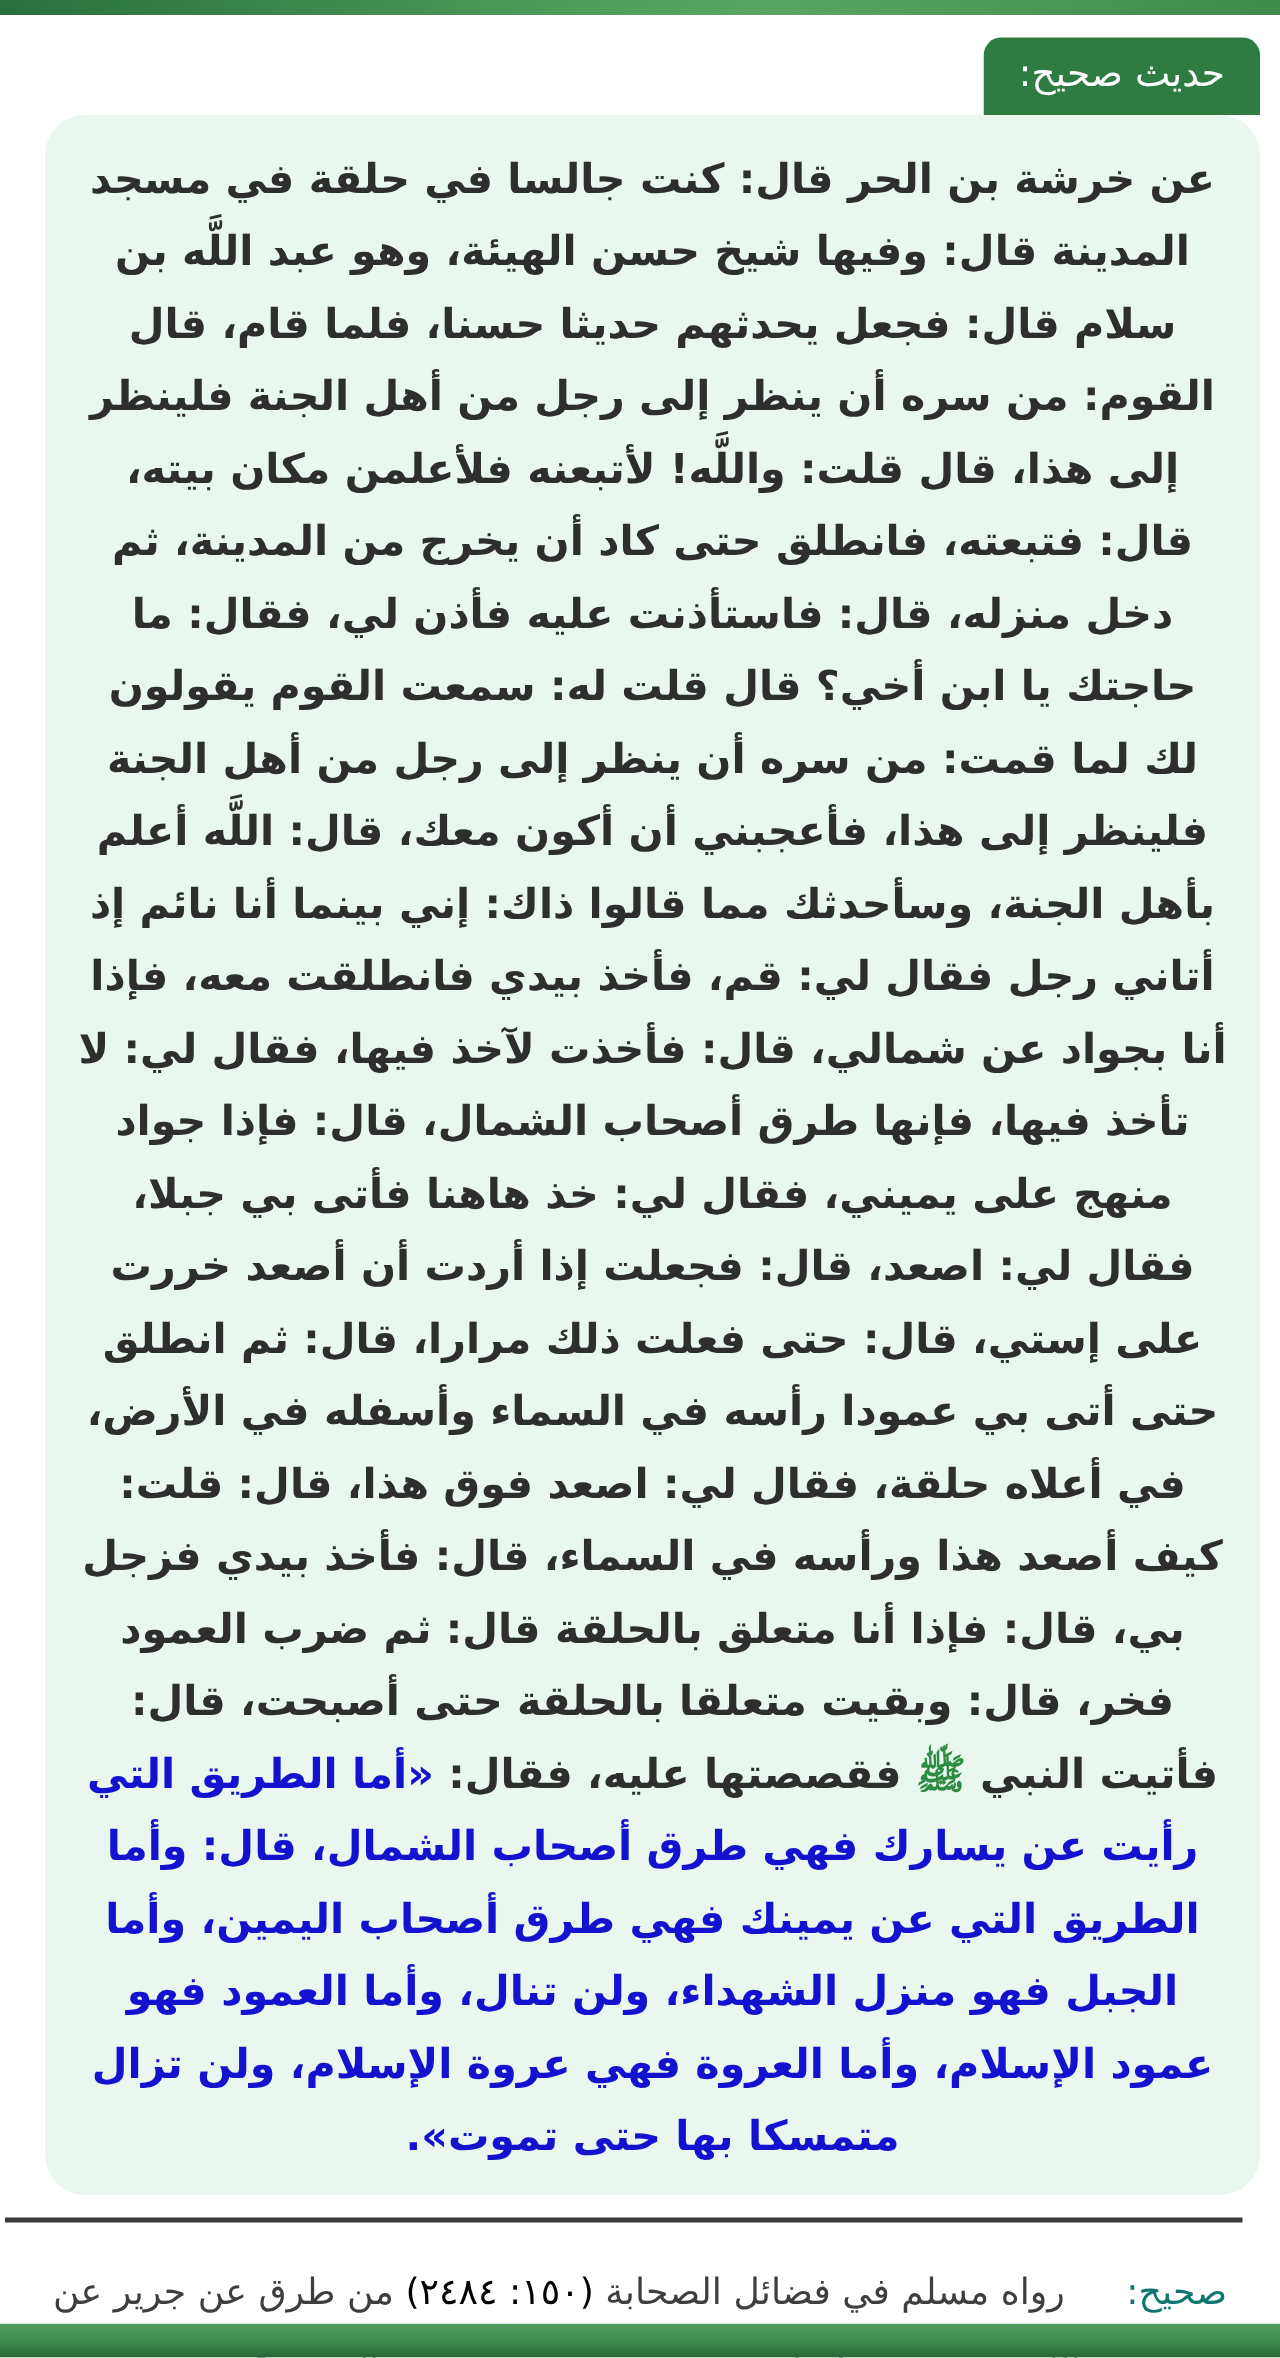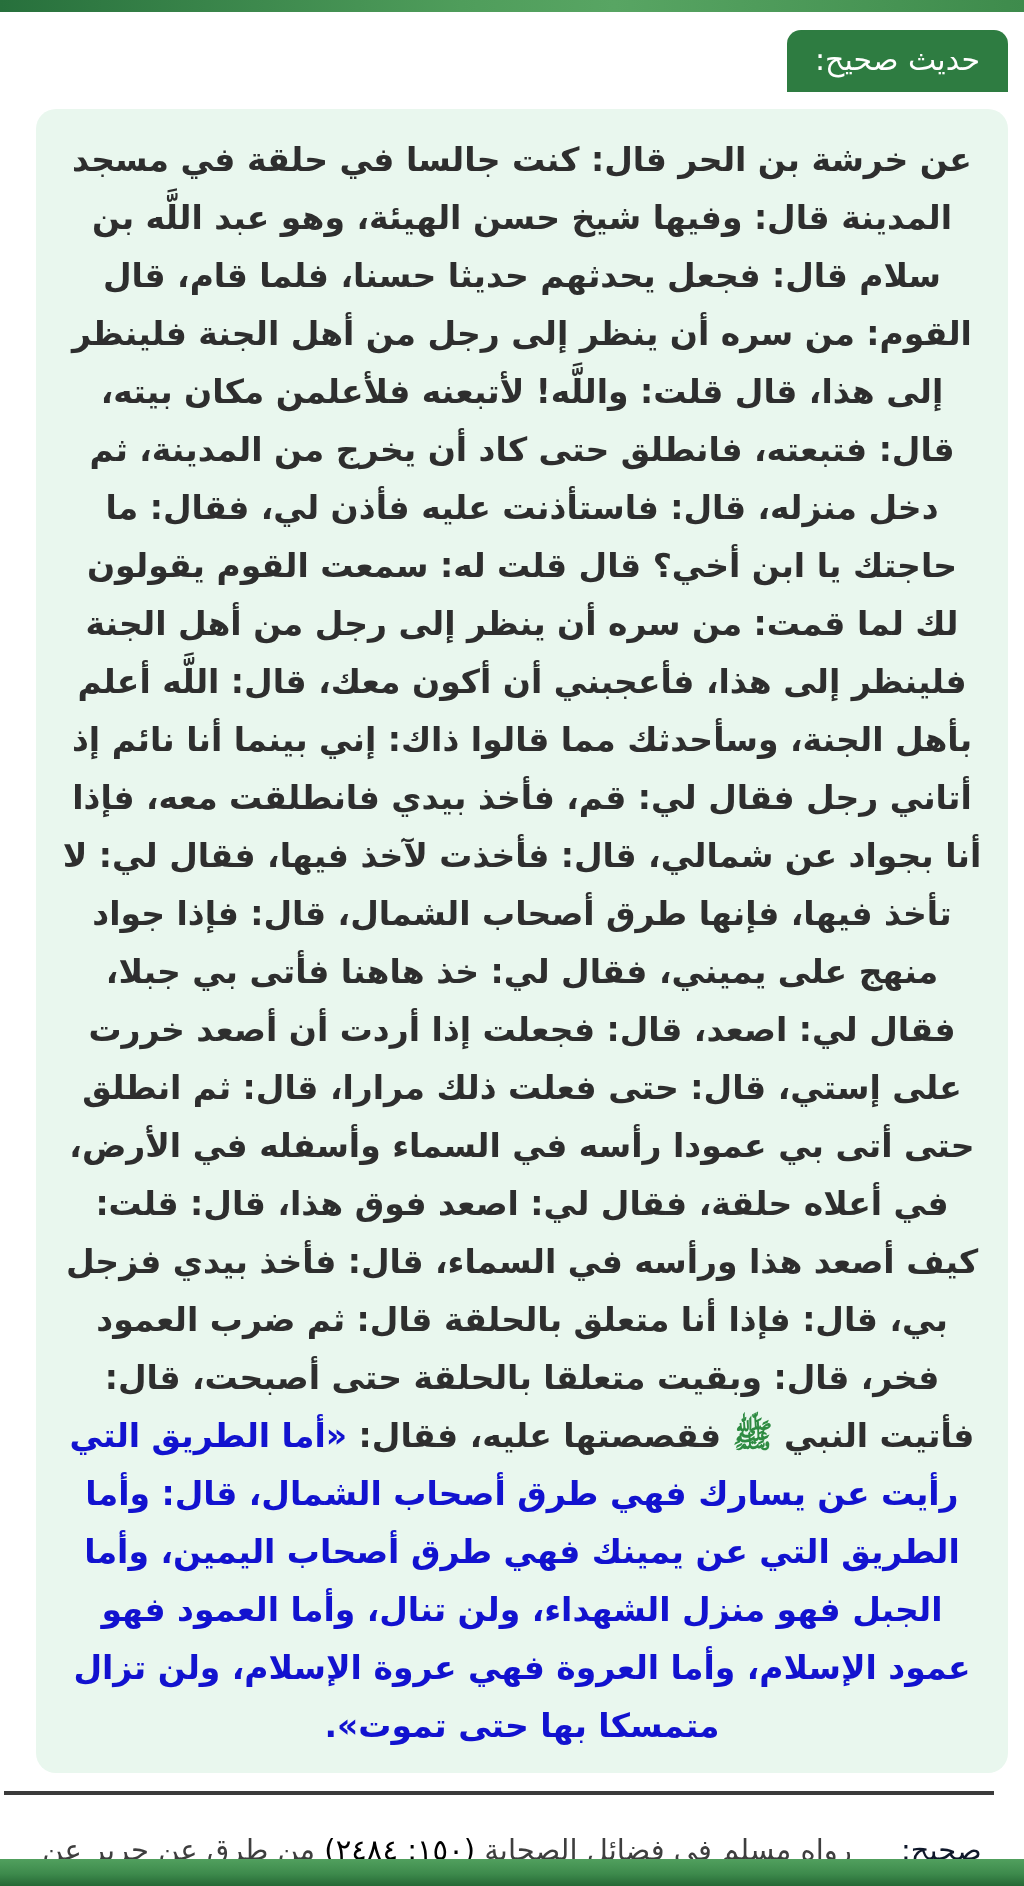--- a/index.html
+++ b/index.html
@@ -15,32 +15,32 @@
     overflow: hidden;
     direction: rtl;
   }
   .topbar {
     height: 12px;
     width: 100%;
     background: linear-gradient(90deg, #27703c 0%, #4f9d5b 45%, #58a563 60%, #3e8b4c 100%);
   }
   .badge {
     width: fit-content;
-    margin: 18px 16px 17px auto;
+    margin: 18px 16px 0 auto;
     background: #2e7c41;
     color: #ffffff;
     font-size: 30px;
     line-height: 1;
     padding: 15px 28px 17px 28px;
     border-radius: 14px 14px 0 0;
   }
   .hadith-box {
     margin: 0 16px 0 36px;
     background: #e9f7ee;
-    border-radius: 20px;
+    border-radius: 32px;
     padding: 22px 26px 18px 26px;
     min-height: 1440px;
     box-sizing: border-box;
     text-align: center;
   }
   .hadith-text {
     margin: 0;
     font-size: 33px;
     line-height: 58px;
     font-weight: bold;
@@ -60,21 +60,21 @@
     margin-left: 4px;
   }
   .takhrij {
     margin: 24px 0 0 0;
     padding: 0 28px;
     text-align: center;
     font-size: 29px;
     line-height: 62px;
     color: #3e3e3e;
   }
-  .takhrij .grade-red { color: #0f172a; margin-left: 40px; }
+  .takhrij .grade-red { color: #0f766e; margin-left: 40px; }
   .takhrij .ref-green { color: #000000; }
   .bottombar {
     position: absolute;
     left: 0;
     bottom: 0;
     width: 100%;
     height: 27px;
     background: linear-gradient(180deg, #51a05e 0%, #3d8a4c 55%, #256835 100%);
     z-index: 2;
   }

